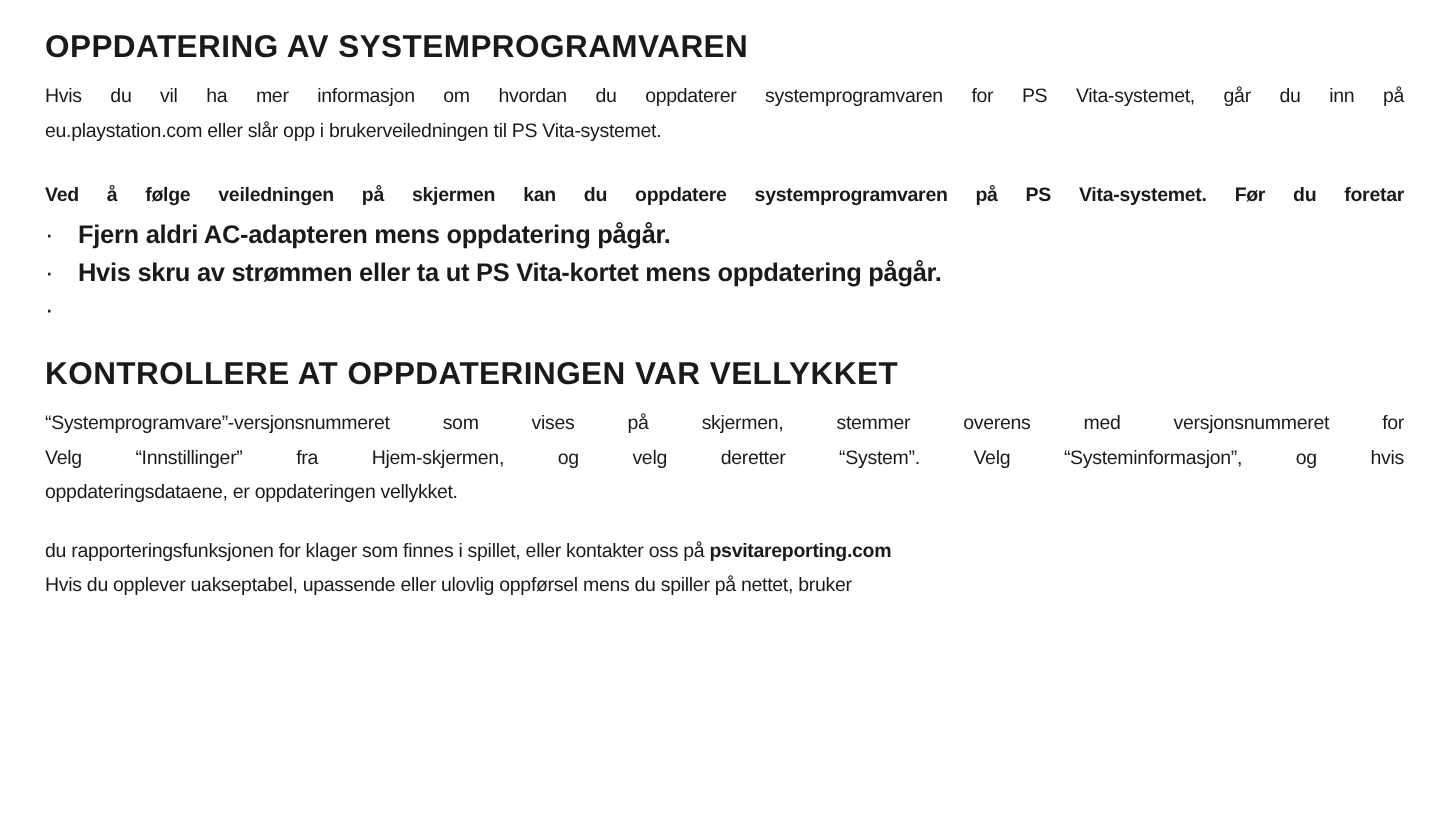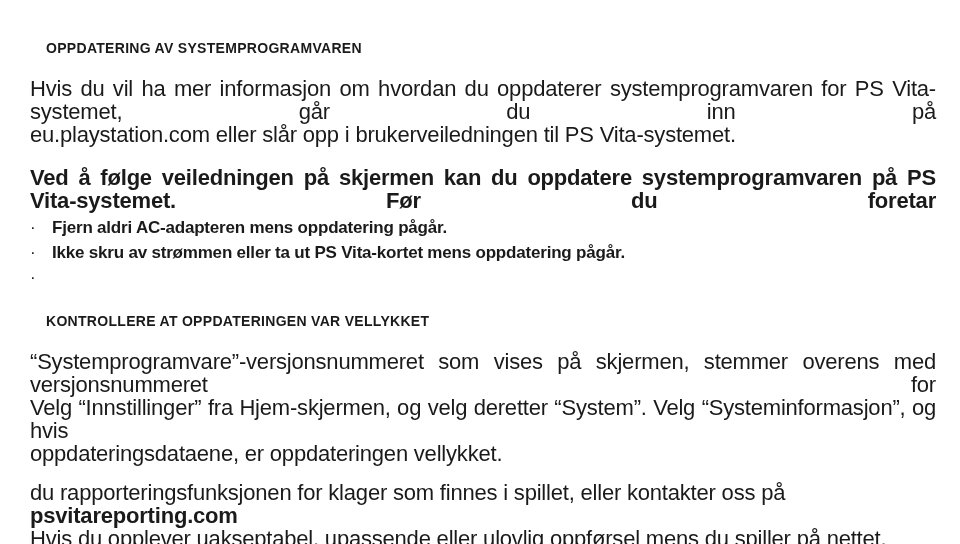--- a/index.html
+++ b/index.html
@@ -15,28 +15,28 @@
     color: #1a1a1a;
     -webkit-font-smoothing: antialiased;
   }
   .page {
     box-sizing: border-box;
     width: 960px;
     height: 544px;
     padding: 19px 24px 0 30px;
   }
   .heading {
-    font-size: 14px;
+    font-size: 21px;
     font-weight: bold;
     letter-spacing: 0.3px;
     line-height: 26px;
-    margin: 16px;
+    margin: 0;
   }
   .para {
-    font-size: 22px;
+    font-size: 13px;
     line-height: 23px;
     letter-spacing: -0.2px;
     margin: 0;
   }
   
   .jline {
     text-align: justify;
     text-align-last: justify;
   }
   .lline {
@@ -83,21 +83,21 @@
       <div class="jline">Ved å følge veiledningen på skjermen kan du oppdatere systemprogramvaren på PS Vita-systemet. Før du foretar</div>
     </div>
 
     <ul class="bullet-list">
       <li class="bullet-item">
         <span class="bullet-marker">·</span>
         <span>Fjern aldri AC-adapteren mens oppdatering pågår.</span>
       </li>
       <li class="bullet-item">
         <span class="bullet-marker">·</span>
-        <span>Ikke skru av strømmen eller ta ut PS Vita-kortet mens oppdatering pågår.</span>
+        <span>Hvis skru av strømmen eller ta ut PS Vita-kortet mens oppdatering pågår.</span>
       </li>
       <li class="bullet-item">
         <span class="bullet-marker">·</span>
       </li>
     </ul>
   </section>
 
   <section class="section-update2">
     <h1 class="heading">KONTROLLERE AT OPPDATERINGEN VAR VELLYKKET</h1>
 

